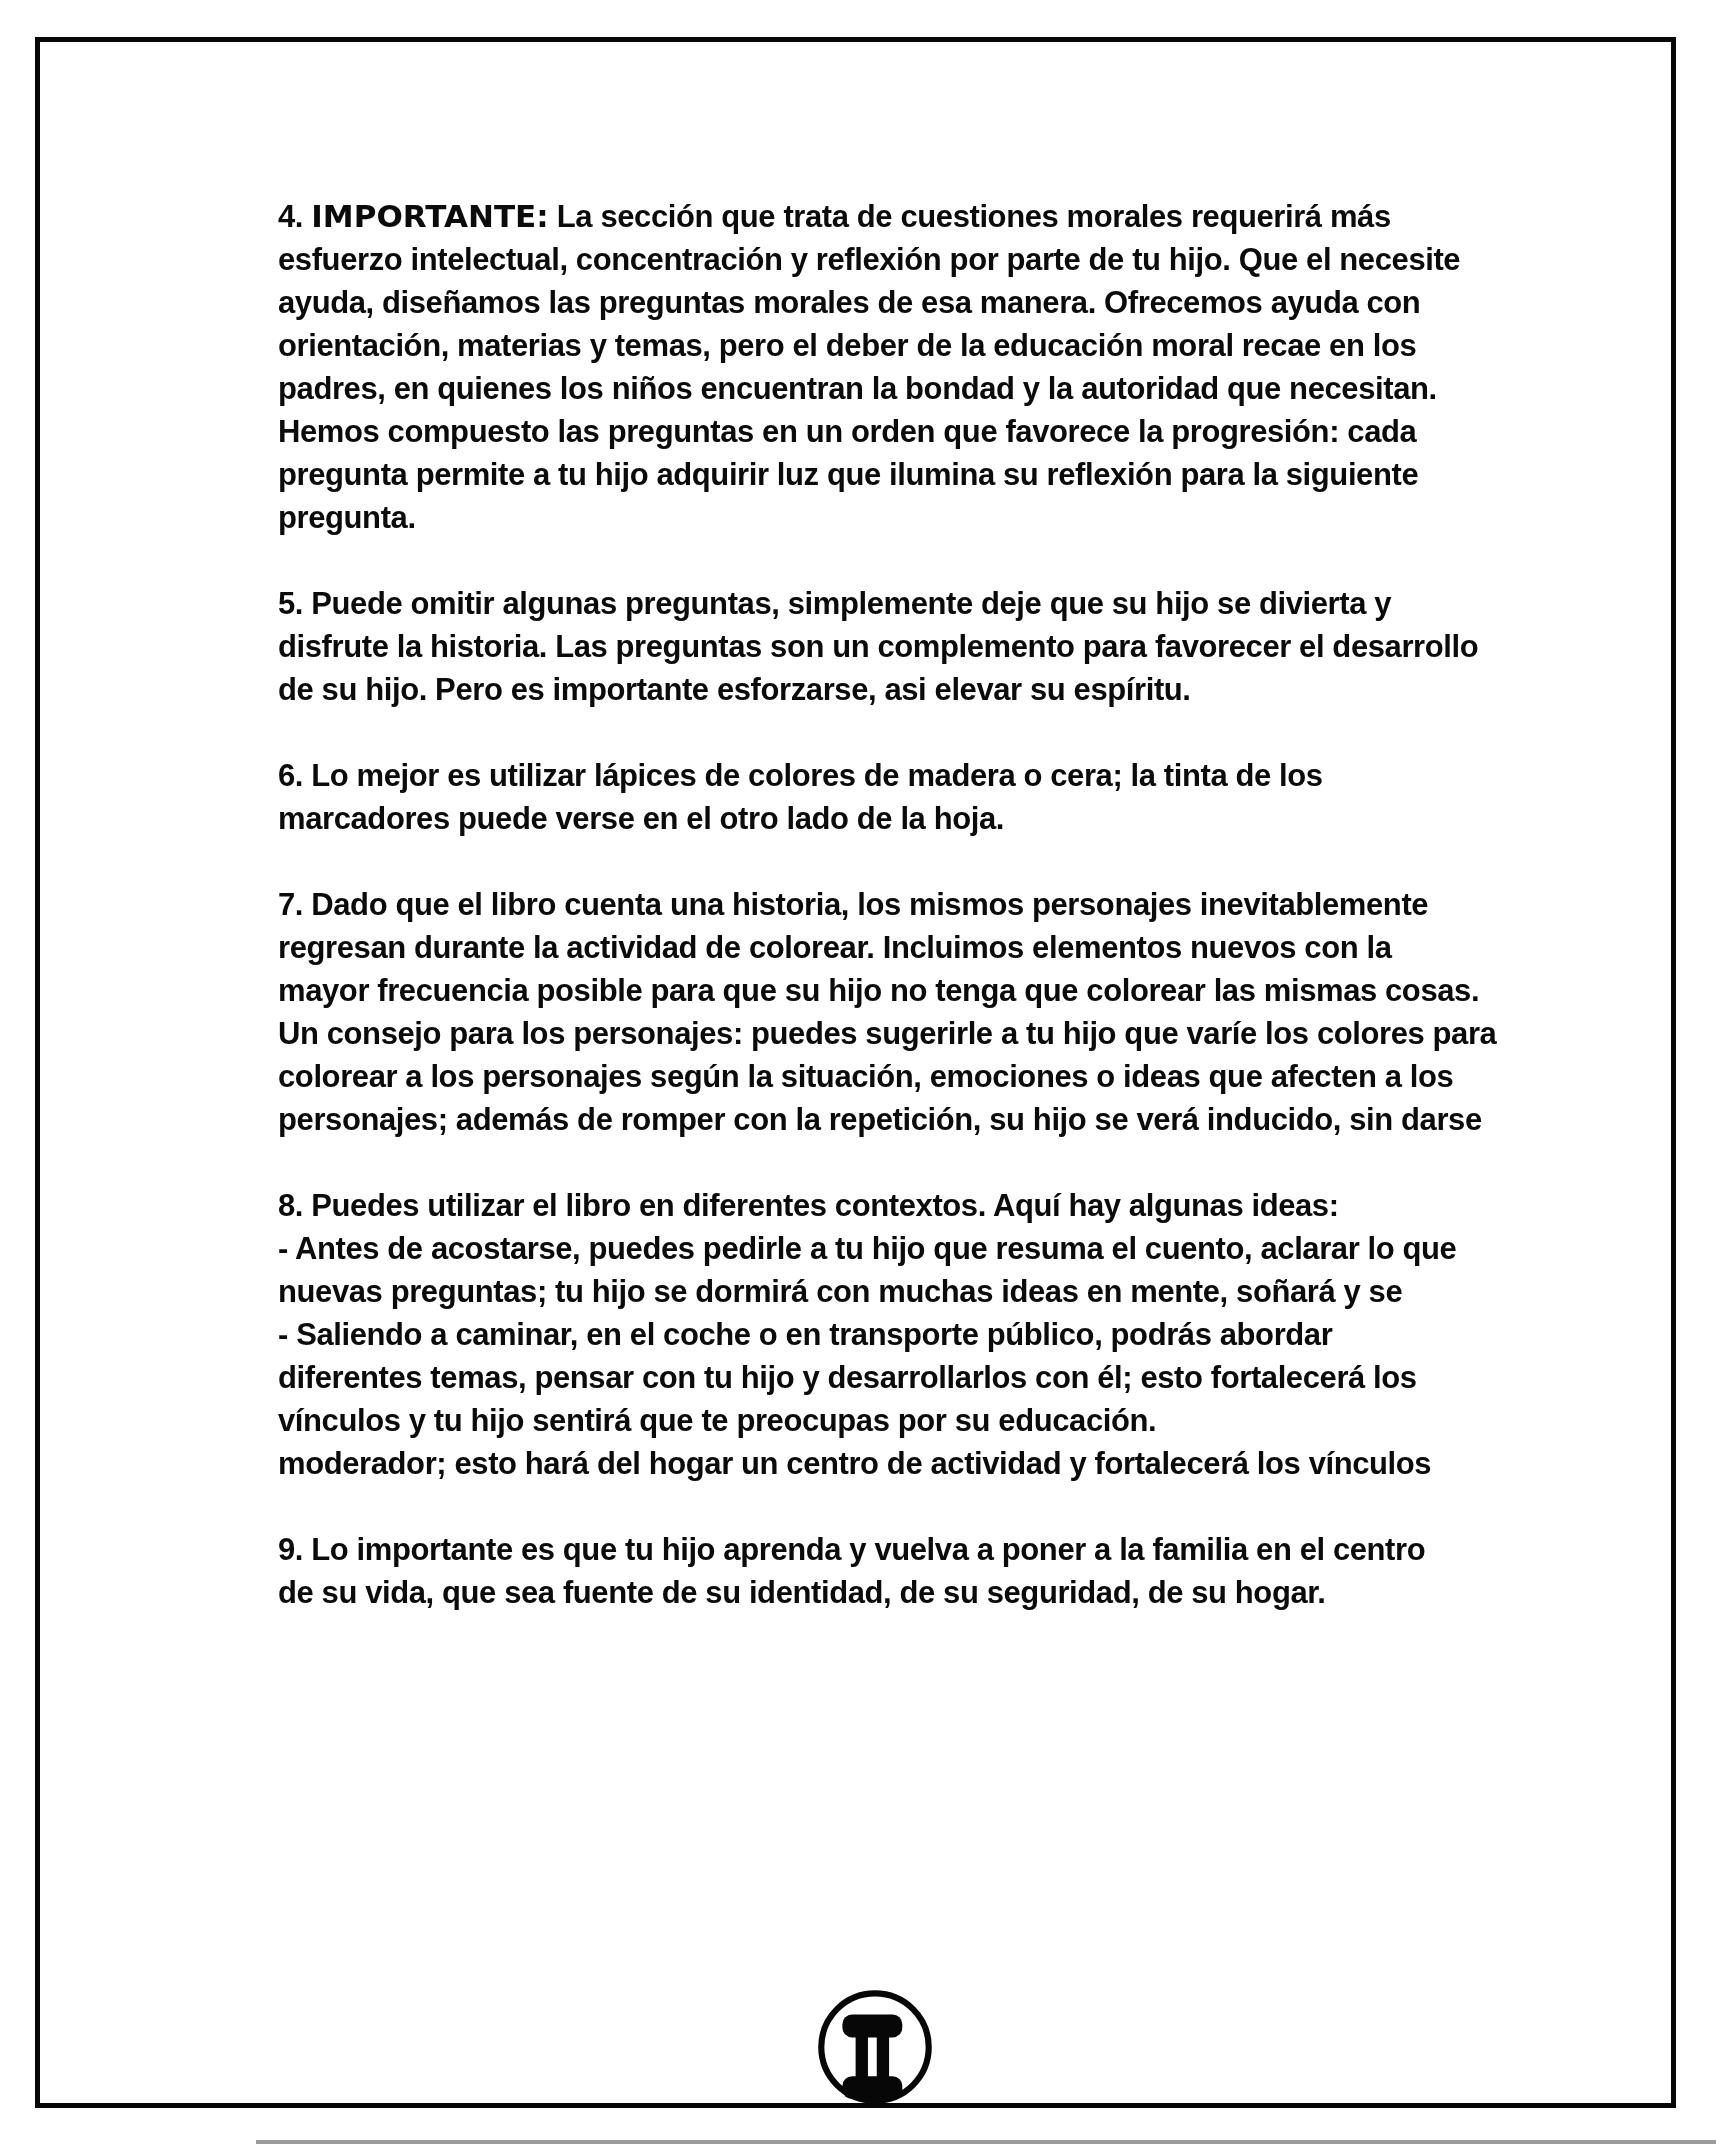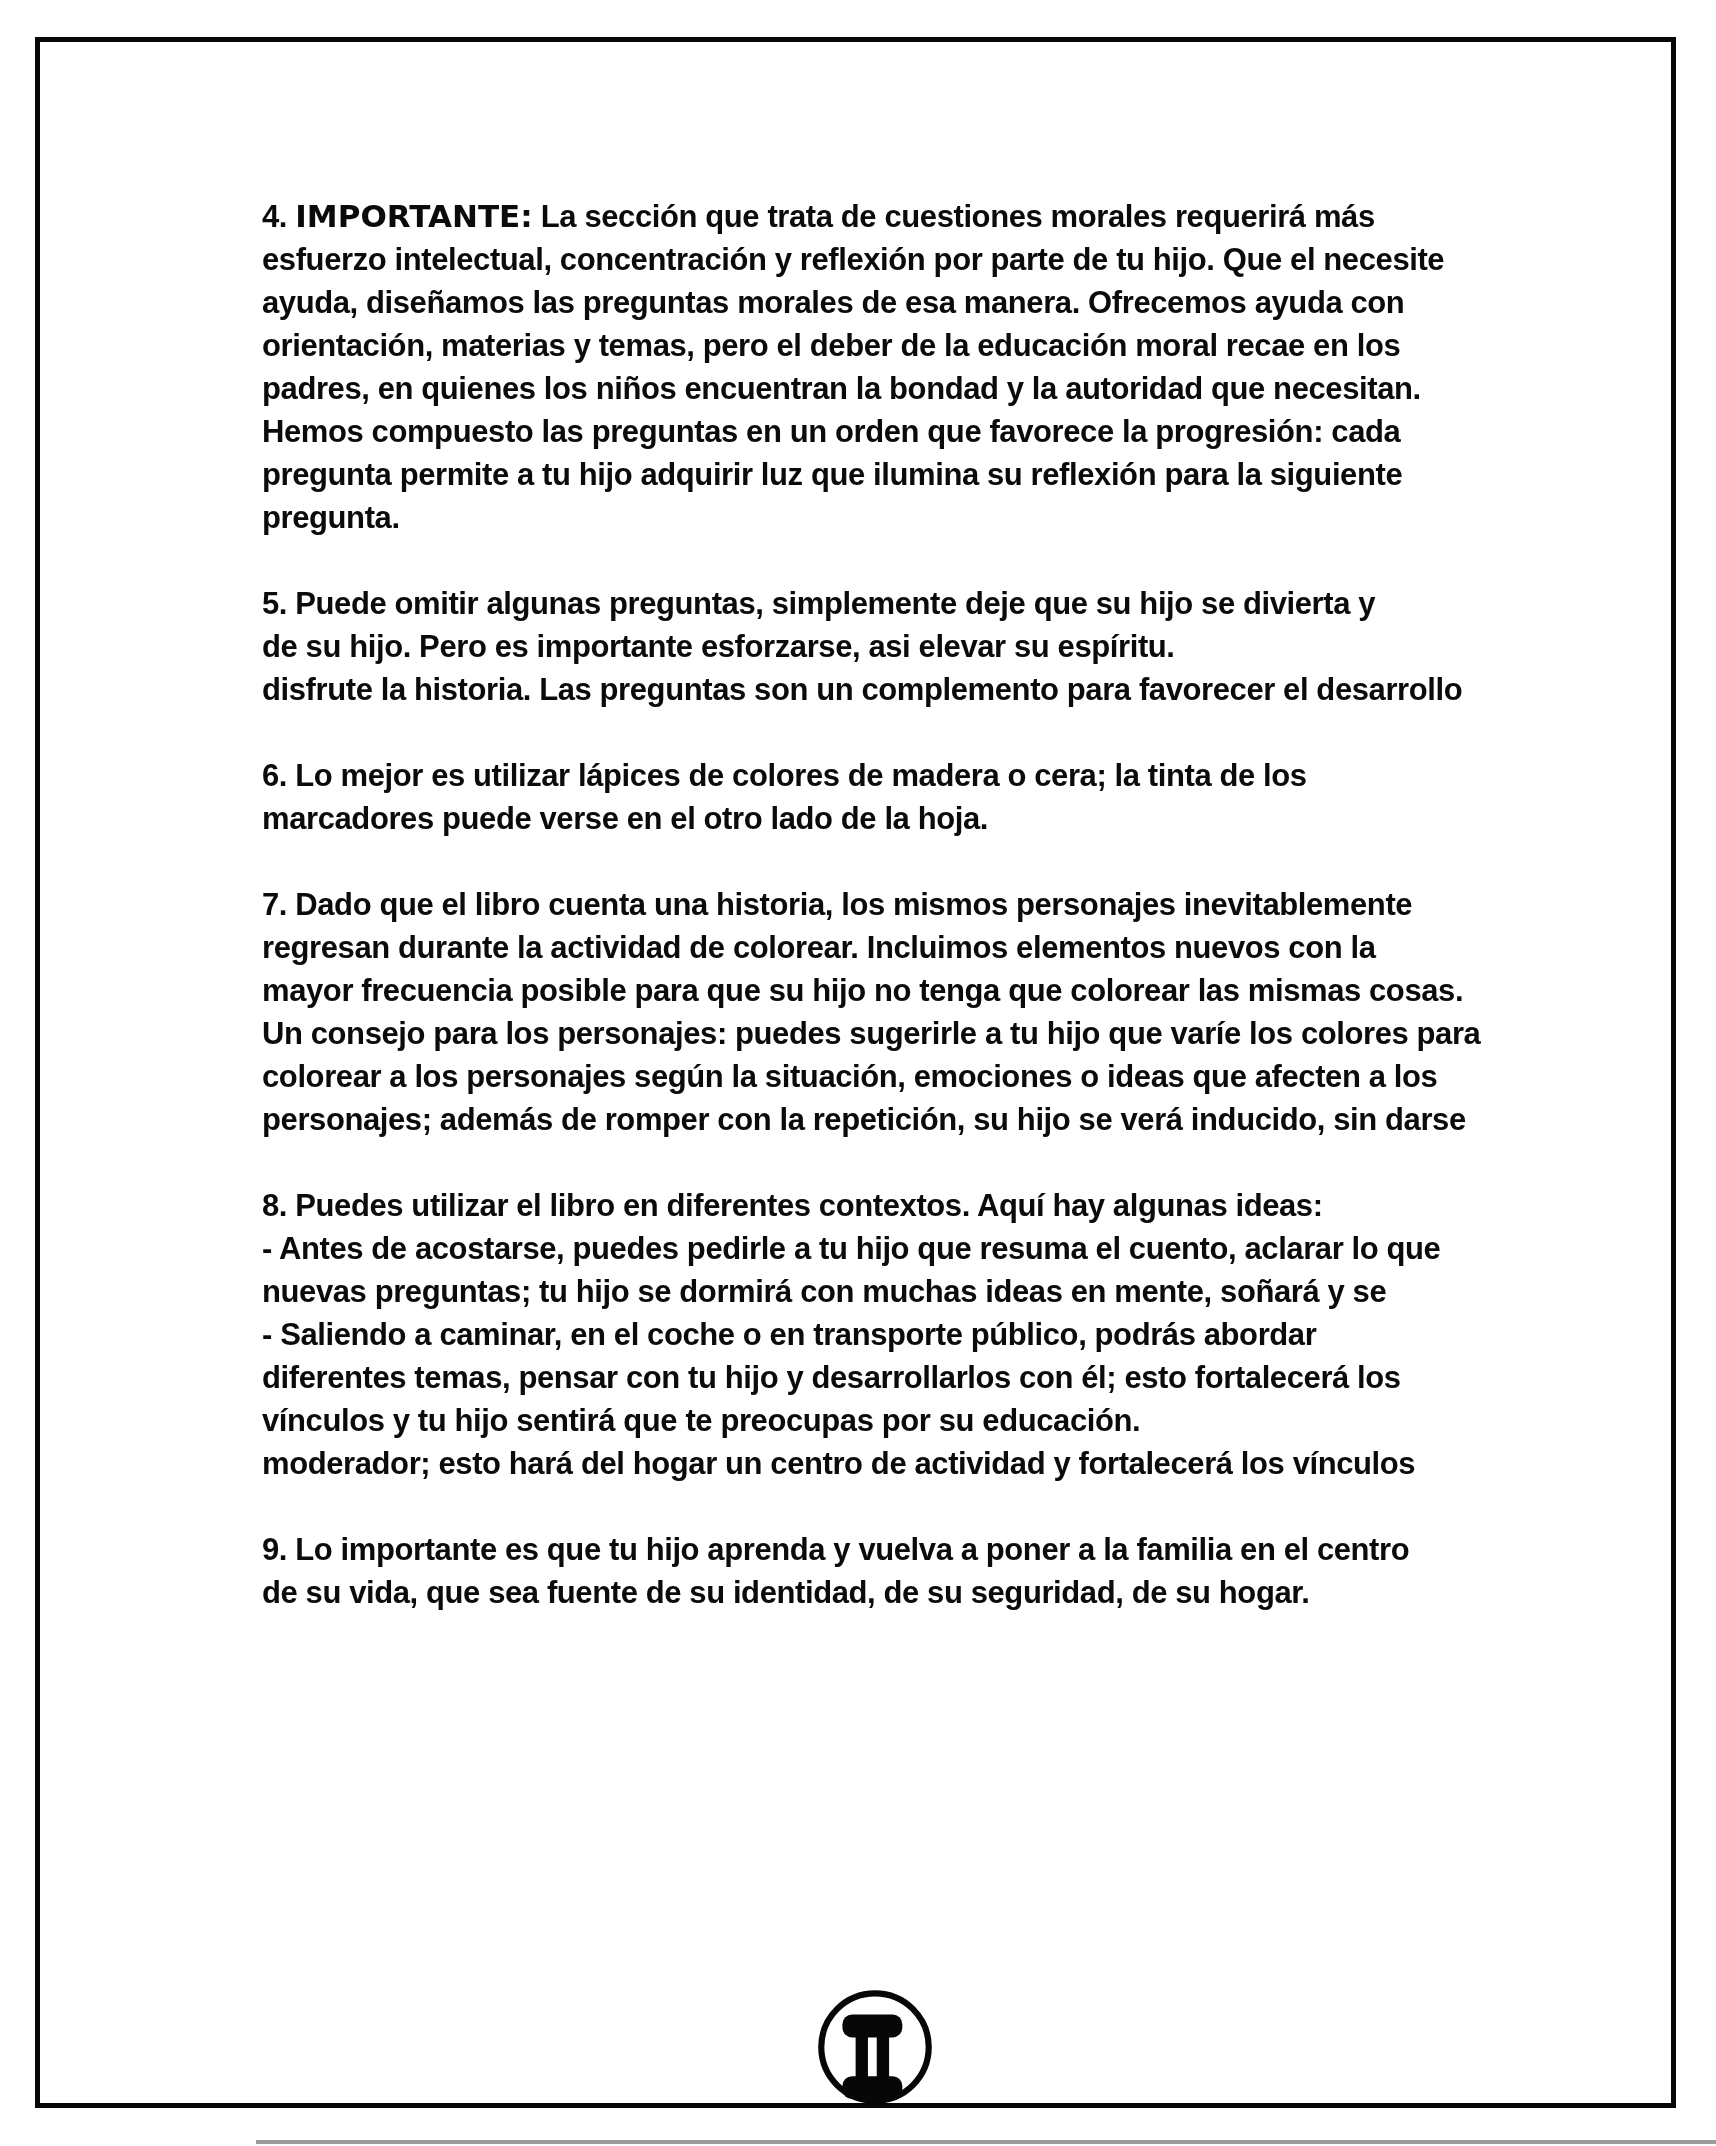--- a/index.html
+++ b/index.html
@@ -31,21 +31,21 @@
     left: 262px;
     top: 195px;
     width: 1376px;
     font-size: 31px;
     font-weight: bold;
     letter-spacing: -0.4px;
     line-height: 43px;
     color: #0b0b0b;
   }
   .para {
-    margin: 0 0 43px 0;
+    margin: 0 0 43px 16px;
     padding: 0;
   }
   .para:last-child { margin-bottom: 0; }
   .lines { display: block; }
   .line {
     display: block;
     white-space: nowrap;
   }
   .xbold {
     font-family: "DejaVu Sans", "Liberation Sans", sans-serif;
@@ -85,22 +85,22 @@
         <span class="line">padres, en quienes los niños encuentran la bondad y la autoridad que necesitan.</span>
         <span class="line">Hemos compuesto las preguntas en un orden que favorece la progresión: cada</span>
         <span class="line">pregunta permite a tu hijo adquirir luz que ilumina su reflexión para la siguiente</span>
         <span class="line">pregunta.</span>
       </span>
   </p>
 
   <p class="para">
     <span class="lines">
         <span class="line">5. Puede omitir algunas preguntas, simplemente deje que su hijo se divierta y</span>
+        <span class="line">disfrute la historia. Las preguntas son un complemento para favorecer el desarrollo</span>
         <span class="line">de su hijo. Pero es importante esforzarse, asi elevar su espíritu.</span>
-        <span class="line">disfrute la historia. Las preguntas son un complemento para favorecer el desarrollo</span>
       </span>
   </p>
 
   <p class="para">
     <span class="lines">
         <span class="line">6. Lo mejor es utilizar lápices de colores de madera o cera; la tinta de los</span>
         <span class="line">marcadores puede verse en el otro lado de la hoja.</span>
       </span>
   </p>
 

